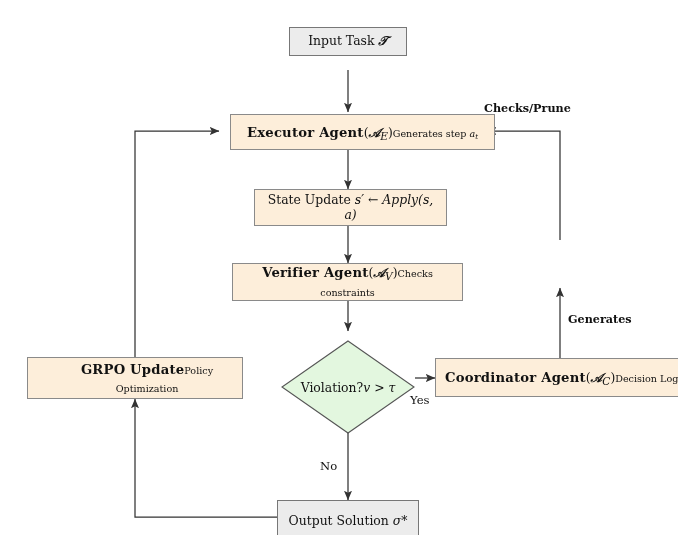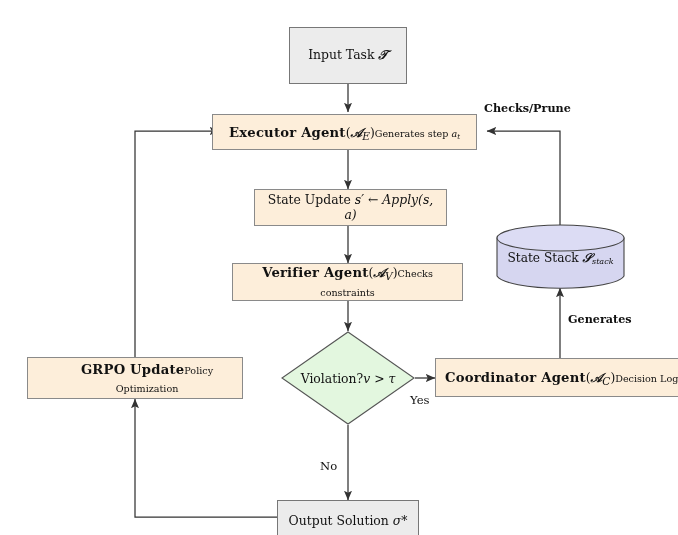--- a/index.html
+++ b/index.html
@@ -66,49 +66,49 @@
       <path d="M560,358 L560,288"></path>
 
       <path d="M560,240 L560,131 L487,131"></path>
 
       <path d="M277,517 L135,517 L135,399"></path>
 
       <path d="M135,357 L135,131 L219,131"></path>
     </g>
   </svg>
 
-  <div class="node n-gray" style="left:289px;top:27px;width:118px;height:57px;">
+  <div class="node n-gray" style="left:289px;top:27px;width:118px;height:29px;">
     <span class="t-plain">
       <span>Input Task</span>
       <span class="mathcal">𝒯</span>
     </span>
   </div>
 
-  <div class="node n-cream" style="left:212px;top:114px;width:265px;height:36px;">
+  <div class="node n-cream" style="left:230px;top:114px;width:265px;height:36px;">
     <span class="inner">
       <span class="t-strong">Executor Agent</span><span class="t-plain">(</span><span class="mathcal t-plain">𝒜</span><span class="sub">E</span><span class="t-plain">)</span><span class="t-small">Generates step</span><span class="t-small it">&nbsp;</span><span class="t-small it">a</span><span class="sub" style="font-size:7px;">t</span>
     </span>
   </div>
 
   <div class="node n-cream" style="left:254px;top:189px;width:193px;height:37px;">
     <span class="t-plain inner">
       <span>State Update</span>
       <span class="it">s′</span>
       <span>←</span>
       <span class="it">Apply(s, a)</span>
     </span>
   </div>
 
   <div class="node n-cream" style="left:232px;top:263px;width:231px;height:38px;">
     <span class="inner">
       <span class="t-strong">Verifier Agent</span><span class="t-plain">(</span><span class="mathcal t-plain">𝒜</span><span class="sub">V</span><span class="t-plain">)</span><span class="t-small">Checks constraints</span>
     </span>
   </div>
 
-  <div class="diamond" style="left:281px;top:331px;width:134px;height:94px;">
+  <div class="diamond" style="left:281px;top:340px;width:134px;height:94px;">
     <svg width="134" height="94" viewBox="0 0 134 94">
       <polygon points="67,1 133,47 67,93 1,47" fill="#e3f7df" stroke="#555" stroke-width="1.1"></polygon>
     </svg>
     <div class="dtext">
       <span>Violation?</span>
         <span class="it">v &gt; τ</span>
     </div>
   </div>
 
   <div class="node n-cream" style="left:435px;top:358px;width:258px;height:39px;justify-content:flex-start;">
@@ -123,30 +123,20 @@
     </span>
   </div>
 
   <div class="node n-gray" style="left:277px;top:500px;width:142px;height:42px;">
     <span class="t-plain">
       <span>Output Solution</span>
       <span class="it">σ*</span>
     </span>
   </div>
 
-  <div class="cyl" style="left:496px;top:224px;width:129px;height:66px;">
-    <svg width="129" height="66" viewBox="0 0 129 66">
-      <path d="M1,14 L1,52 A64,14 0 0 0 128,52 L128,14 Z" fill="#d6d6f0" stroke="#444" stroke-width="1.1"></path>
-      <ellipse cx="64.5" cy="14" rx="63.5" ry="13" fill="#dcdcf4" stroke="#444" stroke-width="1.1"></ellipse>
-    </svg>
-    <div class="ctext">
-      <span>State Stack</span>
-      <span class="mathcal">𝒮</span><span class="sub">stack</span>
-    </div>
-  </div>
 
   <div class="lbl t-edge" style="left:484px;top:101px;">Checks/Prune</div>
 
   <div class="lbl t-edge" style="left:568px;top:312px;">Generates</div>
 
   <div class="lbl t-edge-lite" style="left:410px;top:357px;margin-top:36px;">Yes</div>
 
   <div class="lbl t-edge-lite" style="left:320px;top:459px;">No</div>
 
 </div>

